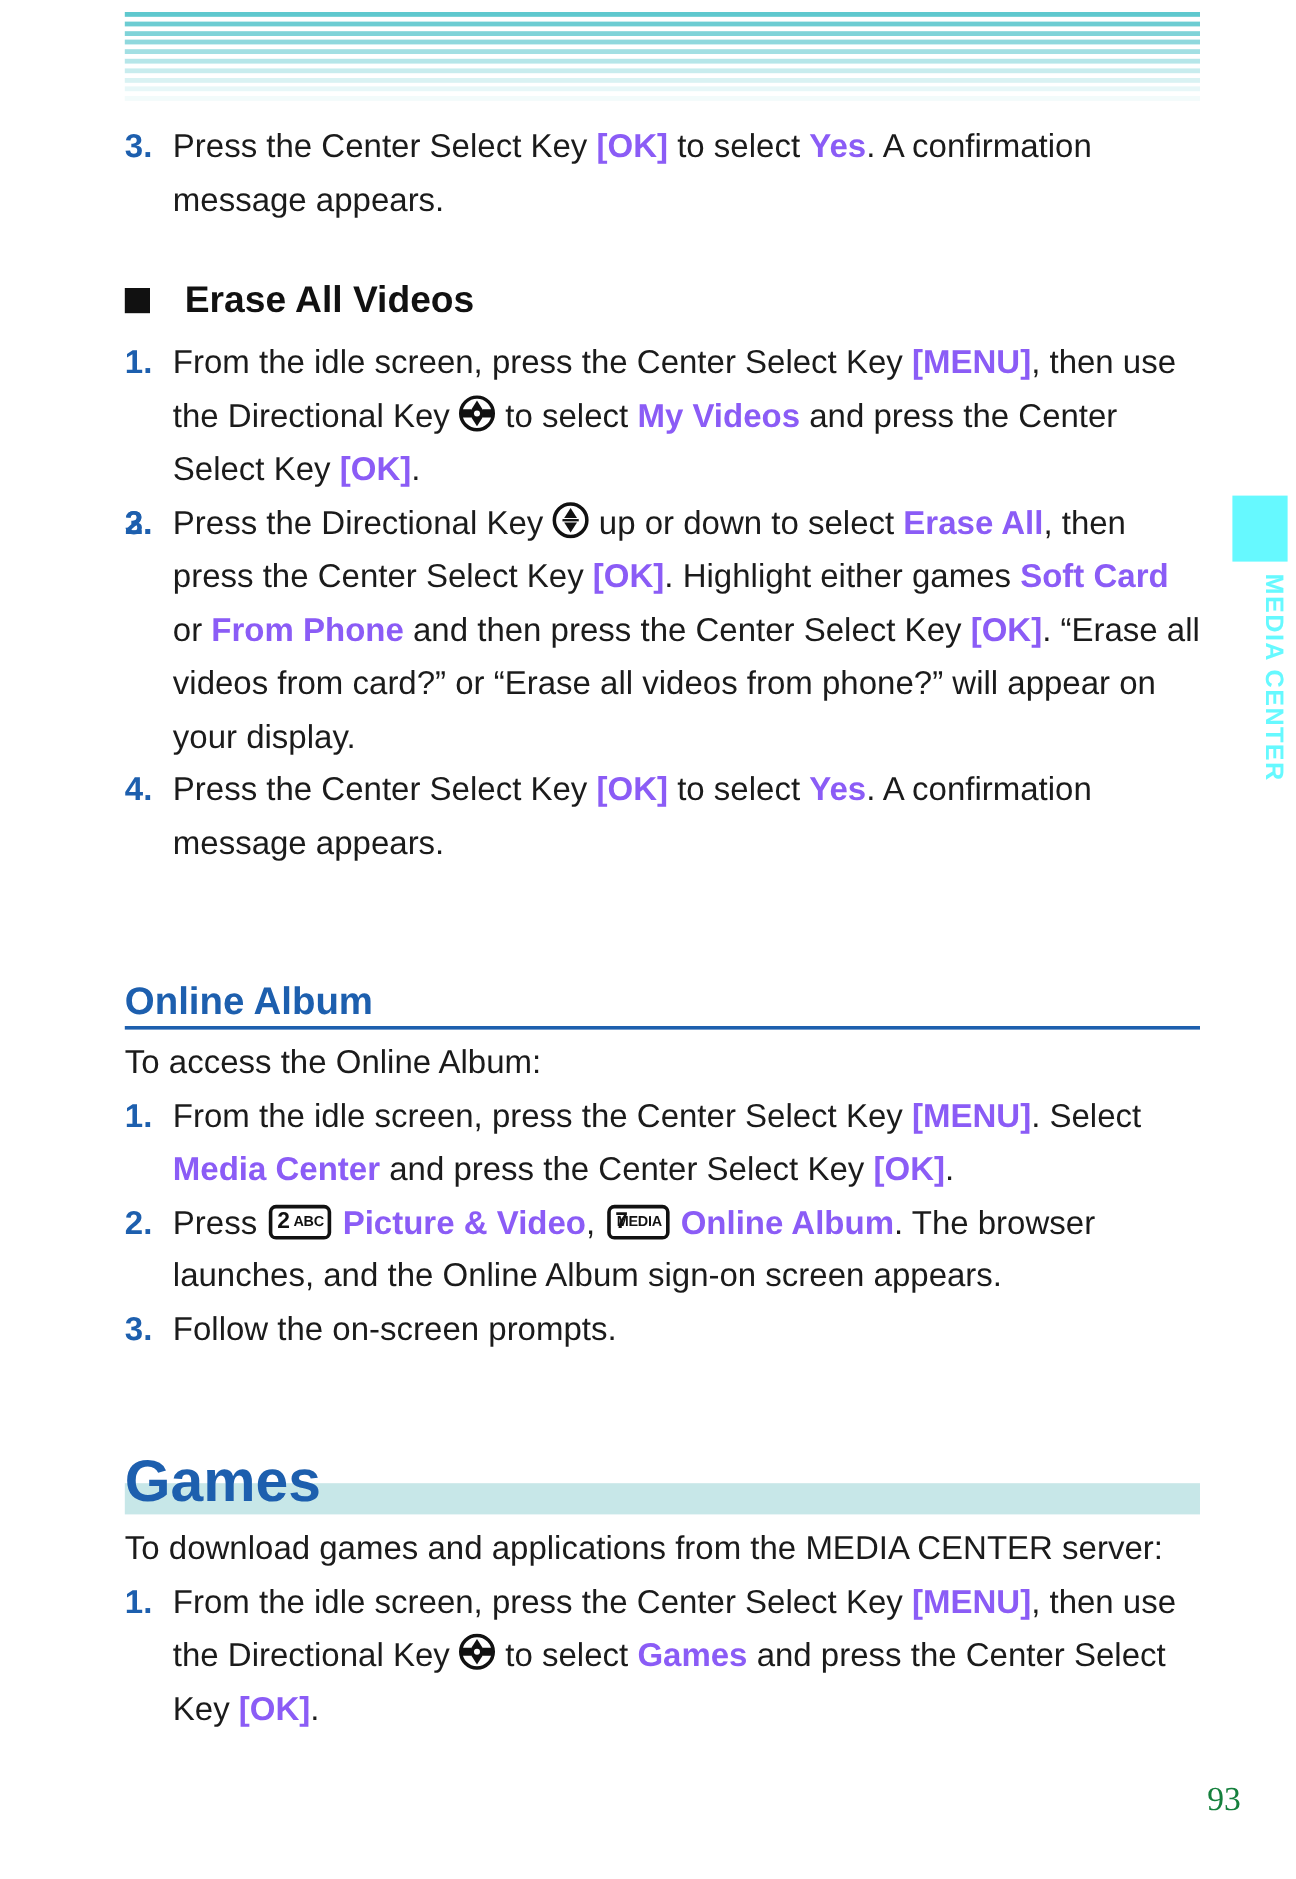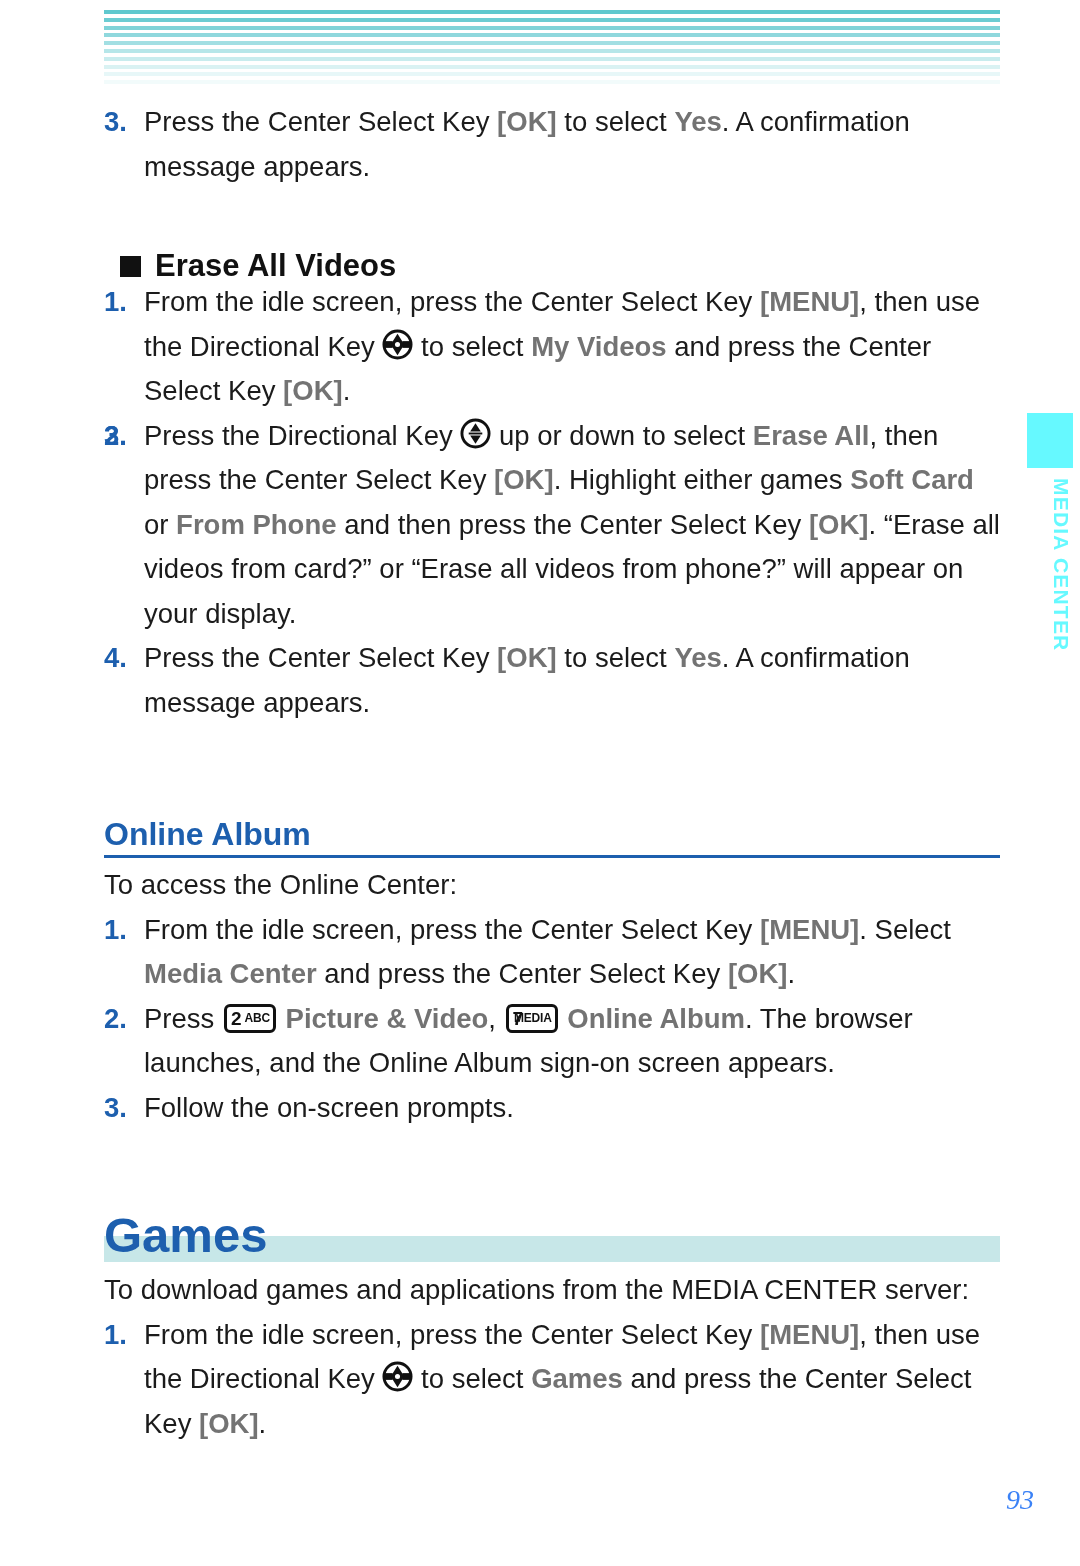--- a/index.html
+++ b/index.html
@@ -83,31 +83,31 @@
   .step .num {
     position: absolute;
     left: 0;
     top: 0;
     color: #1D5FAE;
     font-weight: 700;
     font-size: 27.5px;
     font-family: "Liberation Sans", sans-serif;
   }
 
-  b, .bold { font-weight: 700; color: #737373; }
+  b, .bold { font-weight: 700; color: #8b5cf6; }
 
   
   .subhead {
     display: flex;
     align-items: center;
-    gap: 14px;
+    gap: 29px;
     font-size: 31px;
     font-weight: 700;
     color: #111111;
-    margin: 16px;
+    margin: 0;
   }
   .subhead .sq {
     width: 21px;
     height: 21px;
     background: #111111;
     display: inline-block;
     flex: 0 0 auto;
   }
 
   
@@ -189,23 +189,22 @@
     font-family: Liberation Sans, sans-serif;
     margin-left: 12px;
   }
 
   
   .page-number {
     position: absolute;
     right: 46px;
     top: 1484px;
     font-family: "Liberation Serif", serif;
-    font-style: italic;
     font-size: 28px;
-    color: #3b82f6;
+    color: #15803d;
   }
 
   
   .blk { position: absolute; left: 104px; width: 896px; }
 </style>
 </head>
 <body>
 
 <div class="page">
 
@@ -269,21 +268,21 @@
       <span><span>Press the Center Select Key </span><b>[OK]</b><span> to select </span><b>Yes</b><span>. A confirmation message appears.</span></span>
     </div>
   </div>
 
   <div class="blk" style="top:818px;">
     <div class="sec-head-blue">Online Album</div>
     <div class="blue-rule"></div>
   </div>
 
   <div class="blk body-text" style="top:863px;">
-    <p class="para">To access the Online Center:</p>
+    <p class="para">To access the Online Album:</p>
     <div class="step">
       <span class="num">1.</span>
       <span><span>From the idle screen, press the Center Select Key </span><b>[MENU]</b><span>. Select </span><b>Media Center</b><span> and press the Center Select Key </span><b>[OK]</b><span>.</span></span>
     </div>
     <div class="step">
       <span class="num">2.</span>
       <span><span>Press </span><span class="icon-key"><span class="kdigit">2</span><span class="kletters">ABC</span></span><span> </span><b>Picture &amp; Video</b><span>, </span><span class="icon-key"><span class="kdigit">7</span><span class="kletters">MEDIA</span></span><span> </span><b>Online Album</b><span>. The browser launches, and the Online Album sign-on screen appears.</span></span>
     </div>
     <div class="step">
       <span class="num">3.</span>

